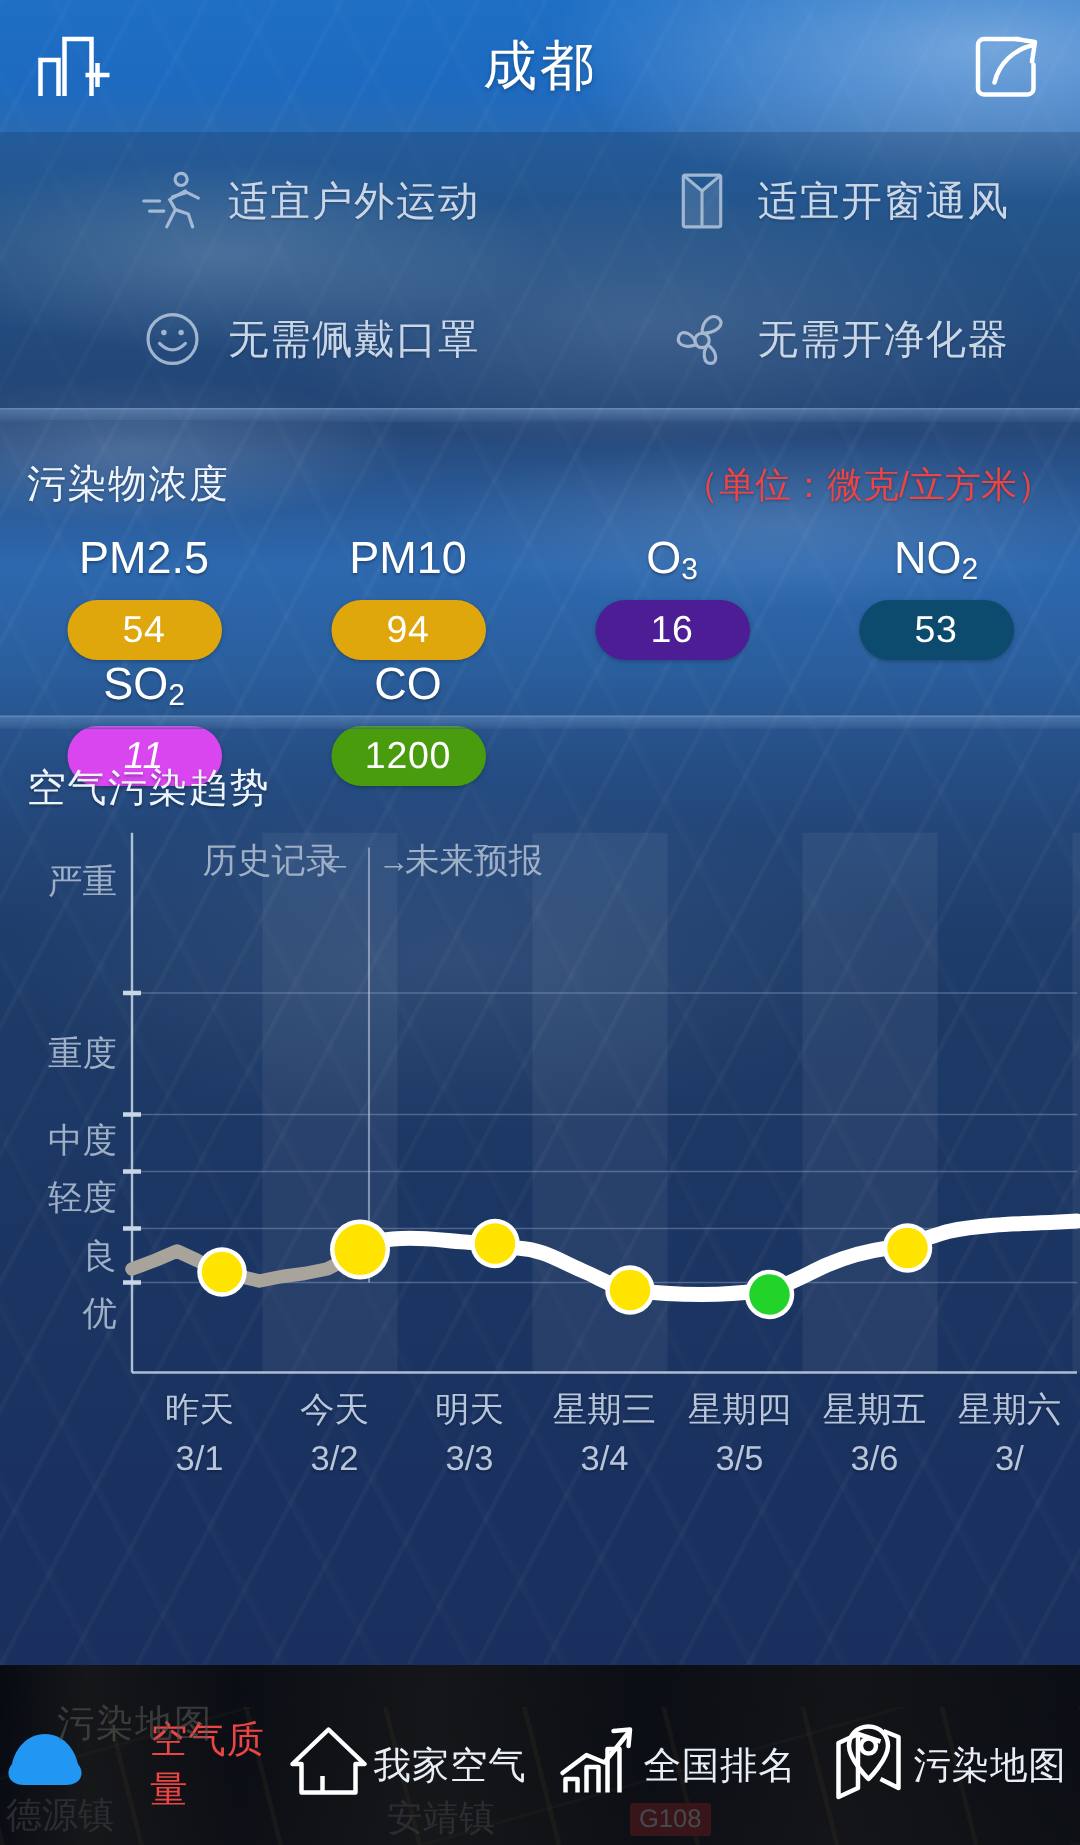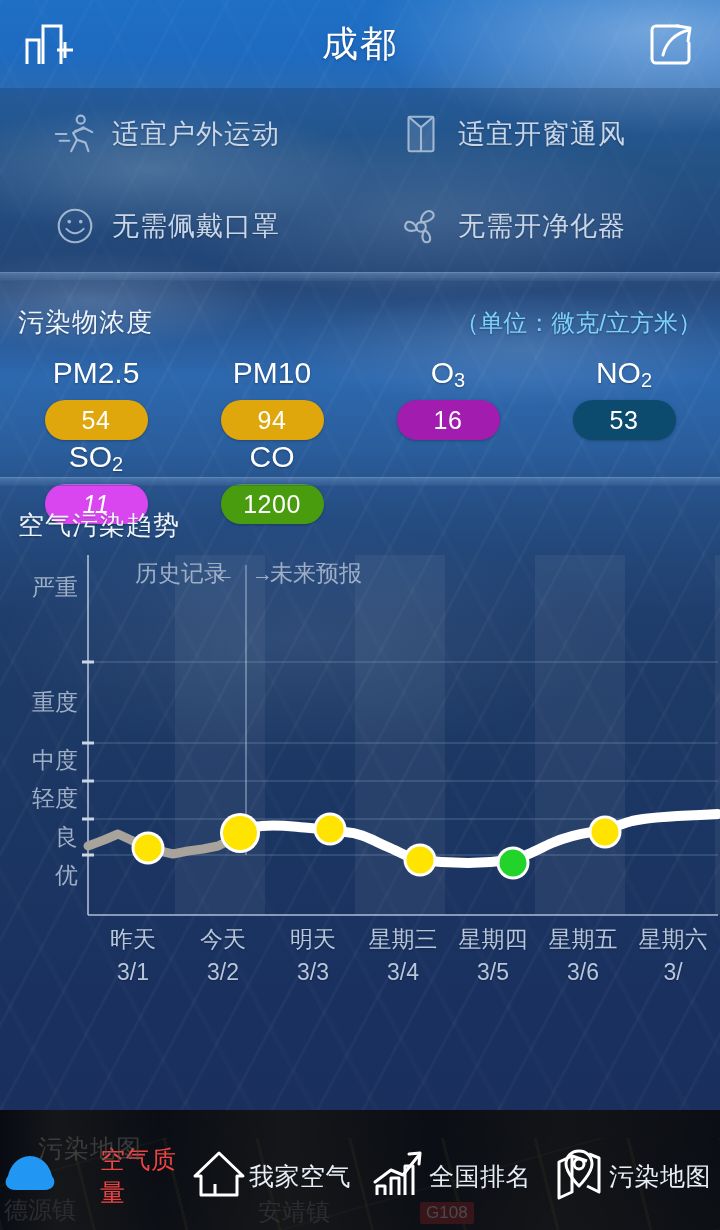--- a/index.html
+++ b/index.html
@@ -54,37 +54,37 @@
   }
   .hdr-btn { width:62px; height:60px; display:flex; align-items:center; justify-content:center; }
 
   
   .advice {
     position:absolute; left:0; top:88px; width:720px; height:184px;
     display:grid; grid-template-columns:1fr 1fr; grid-template-rows:1fr 1fr;
     z-index:4;
     background:rgba(20,52,100,0.30);
   }
-  .advice-cell { display:flex; align-items:center; padding-left:52px; }
+  .advice-cell { display:flex; align-items:center; padding-left:52px;justify-content:center; }
   .advice-cell.right { padding-left:38px; }
   .advice-ic { width:46px; height:46px; flex:none; margin-right:14px; opacity:.78; }
   .advice-tx { font-size:27px; color:#c8d6e8; letter-spacing:1px; text-shadow:0 1px 2px rgba(0,0,0,.25); }
 
   .divider {
     position:absolute; left:0; width:720px; height:9px; z-index:4;
     background:linear-gradient(180deg, rgba(150,185,225,0.30), rgba(120,160,210,0.12));
     border-top:1px solid rgba(190,215,240,0.32);
     border-bottom:1px solid rgba(20,45,85,0.35);
   }
 
   
   .pollutants { position:absolute; left:0; top:281px; width:720px; height:196px; z-index:4; }
   .pol-head { display:flex; justify-content:space-between; align-items:baseline; padding:24px 18px 0 18px; }
   .pol-title { font-size:26px; color:#eef4fb; letter-spacing:1px; text-shadow:0 1px 2px rgba(0,0,0,.3); }
-  .pol-unit { font-size:24px; color:#7dd3fc; letter-spacing:0px; text-shadow:0 1px 2px rgba(0,0,0,.3); }
+  .pol-unit { font-size:24px; color:#ef4444; letter-spacing:0px; text-shadow:0 1px 2px rgba(0,0,0,.3); }
   .pol-grid { display:grid; grid-template-columns:repeat(4,1fr); margin-top:16px; padding:0 8px; }
   .pol-col { display:flex; flex-direction:column; align-items:center; }
   .pol-name { font-size:30px; color:#fff; font-weight:400; letter-spacing:0px; text-shadow:0 1px 2px rgba(0,0,0,.32); white-space:nowrap; }
   .pol-name sub { font-size:20px; vertical-align:baseline; position:relative; top:4px; }
   .pol-pill {
     margin-top:10px; width:103px; height:40px; border-radius:20px;
     display:flex; align-items:center; justify-content:center;
     font-size:25px; color:#fff; letter-spacing:.5px;
     box-shadow:0 1px 3px rgba(0,0,0,.25);
   }
@@ -206,21 +206,21 @@
         <div class="pol-col">
           <div class="pol-name">PM2.5</div>
           <div class="pol-pill" style="background: rgb(223, 167, 12);">54</div>
         </div>
         <div class="pol-col">
           <div class="pol-name">PM10</div>
           <div class="pol-pill" style="background: rgb(223, 167, 12);">94</div>
         </div>
         <div class="pol-col">
           <div class="pol-name">O<sub>3</sub></div>
-          <div class="pol-pill" style="background: #a21caf;">16</div>
+          <div class="pol-pill" style="background: #4c1d95;">16</div>
         </div>
         <div class="pol-col">
           <div class="pol-name">NO<sub>2</sub></div>
           <div class="pol-pill" style="background: #0c4a6e;">53</div>
         </div>
         <div class="pol-col">
           <div class="pol-name">SO<sub>2</sub></div>
           <div class="pol-pill" style="background: #d946ef; font-style: italic;">11</div>
         </div>
         <div class="pol-col">

